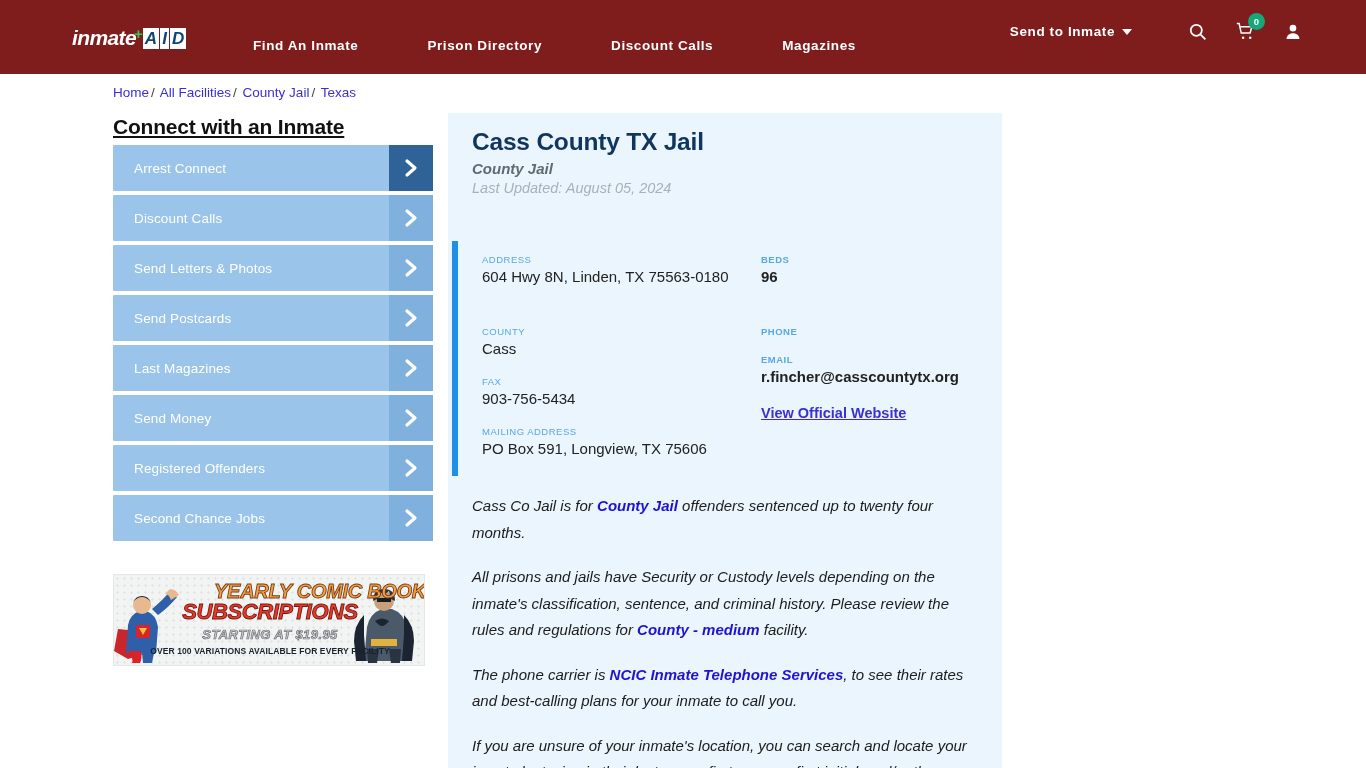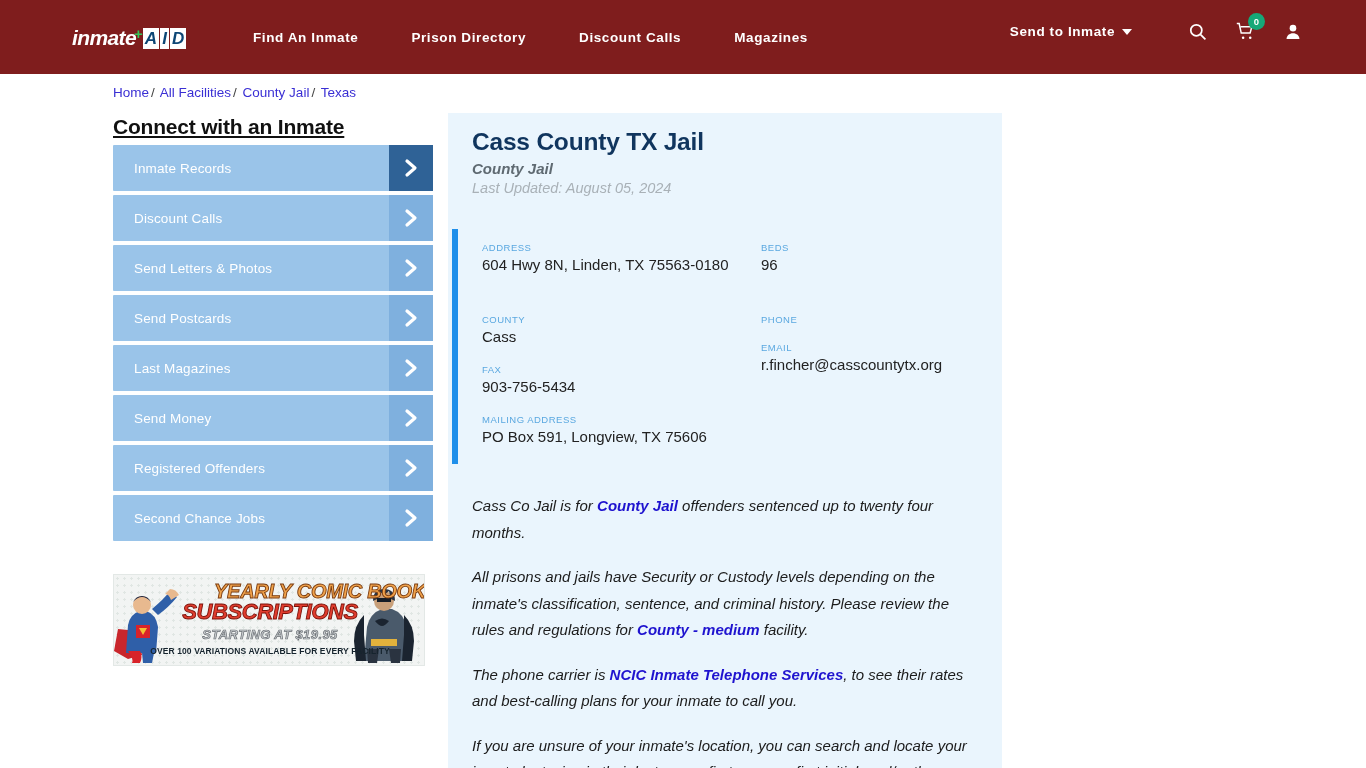--- a/index.html
+++ b/index.html
@@ -33,22 +33,22 @@
   .logo-aid {
     display: inline-flex; margin-left: 0px;
   }
   .logo-aid span {
     background: #ffffff; color: #0d4675;
     font-size: 17px; font-weight: bold; font-style: italic;
     padding: 1px 2px 1px 2px; margin-right: 1px;
     line-height: 19px;
   }
 
-  .nav-links { position: absolute; left: 253px; top: 0; height: 74px;
-               display: flex; align-items: center; }
+  .nav-links { position: absolute; left: 253px; top: 8px; height: 74px;
+               display: flex; align-items: center; gap: 16px; }
   .nav-link {
     color: #ffffff; font-size: 13.5px; font-weight: bold;
     letter-spacing: 0.6px; margin-right: 53px;
     text-decoration: none; white-space: nowrap; cursor: pointer;
   }
   .nav-right {
     position: absolute; right: 64px; top: 0; height: 62px;
     display: flex; align-items: center; gap: 28px;
   }
   .nav-dd { color: #fff; font-size: 13.5px; font-weight: bold;
@@ -147,26 +147,26 @@
   .fac-sub {
     position: absolute; left: 24px; top: 47px;
     font-size: 15px; font-weight: bold; font-style: italic; color: #5f6a72;
   }
   .fac-updated {
     position: absolute; left: 24px; top: 67px;
     font-size: 14.5px; font-style: italic; color: #a9b1b7;
   }
 
   .info {
-    position: absolute; left: 4px; top: 116px; width: 546px; height: 235px;
+    position: absolute; left: 4px; top: 128px; width: 546px; height: 235px;
     border-left: 6px solid #1f8fea;
   }
   .info-col { position: absolute; top: 13px; }
   .info-col.left  { left: 24px; width: 275px; }
-  .info-col.right { left: 303px; width: 250px; }
+  .info-col.right { left: 303px; width: 250px; font-weight: bold; }
   .fld { margin-bottom: 17px; }
   .fld .k {
     font-size: 9.5px; color: #5aa8e0; letter-spacing: 0.5px;
     text-transform: uppercase; margin-bottom: 2px;
   }
   .fld .v { font-size: 15px; color: #222; line-height: 20px; }
   .fld.tall { min-height: 55px; }
   .site-link {
     font-size: 14.5px; color: #3a2fd4; text-decoration: underline; cursor: pointer;
   }
@@ -236,21 +236,21 @@
   <a>All Facilities</a><span class="sep">/</span>
   <a>County Jail</a><span class="sep">/</span>
   <a>Texas</a>
 </div>
 
 <div class="side-title">Connect with an Inmate</div>
 
 <div class="side-list">
 
   <div class="side-item active">
-    <span class="label">Inmate Records</span>
+    <span class="label">Arrest Connect</span>
     <span class="chev">
       <svg width="20" height="24" viewBox="0 0 20 24" fill="none" stroke="#fff" stroke-width="3.2" stroke-linecap="round" stroke-linejoin="round">
           <polyline points="6,5 14,12 6,19"></polyline>
         </svg>
     </span>
   </div>
 
   <div class="side-item">
     <span class="label">Discount Calls</span>
     <span class="chev">
@@ -382,20 +382,23 @@
         <div class="k">BEDS</div>
         <div class="v">96</div>
       </div>
       <div class="fld">
         <div class="k">PHONE</div>
       </div>
       <div class="fld">
         <div class="k">EMAIL</div>
         <div class="v">r.fincher@casscountytx.org</div>
       </div>
+      <div class="fld">
+        <a class="site-link">View Official Website</a>
+      </div>
     </div>
   </div>
 
   <div class="body-copy">
     <p><span>Cass Co Jail is for </span><b>County Jail</b><span> offenders sentenced up to twenty four months.</span></p>
     <p><span>All prisons and jails have Security or Custody levels depending on the inmate's classification, sentence, and criminal history. Please review the rules and regulations for </span><b>County - medium</b><span> facility.</span></p>
     <p><span>The phone carrier is </span><b>NCIC Inmate Telephone Services</b><span>, to see their rates and best-calling plans for your inmate to call you.</span></p>
     <p>If you are unsure of your inmate's location, you can search and locate your inmate by typing in their last name, first name or first initial, and/or the offender ID number to get their accurate information immediately</p>
   </div>
 </div>

